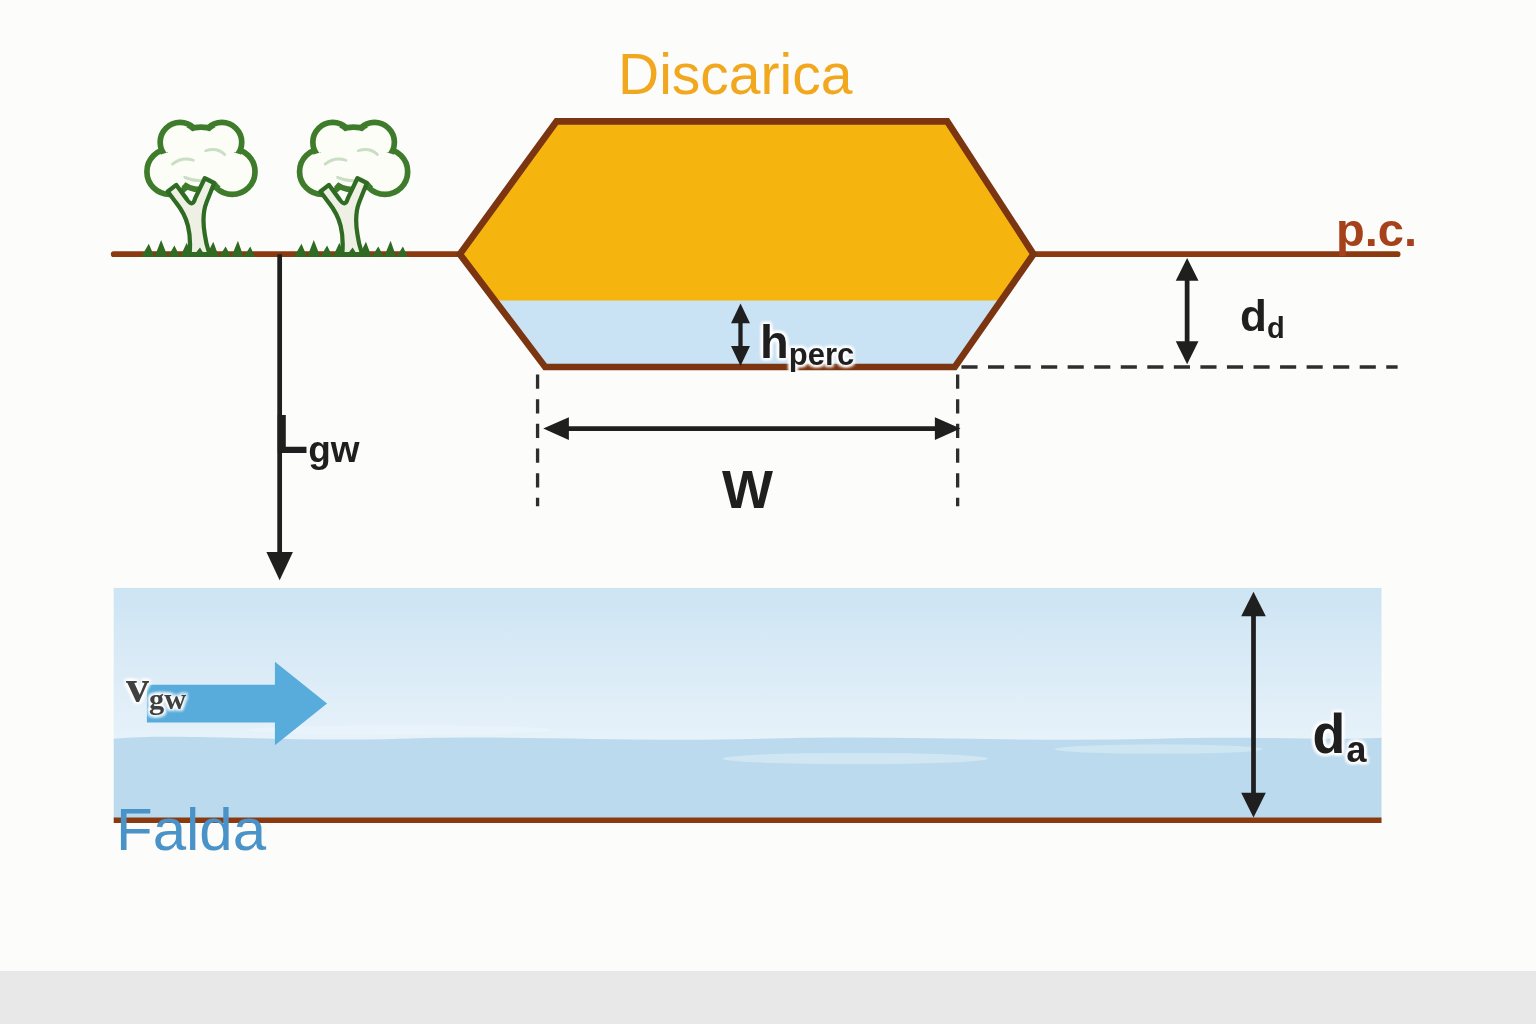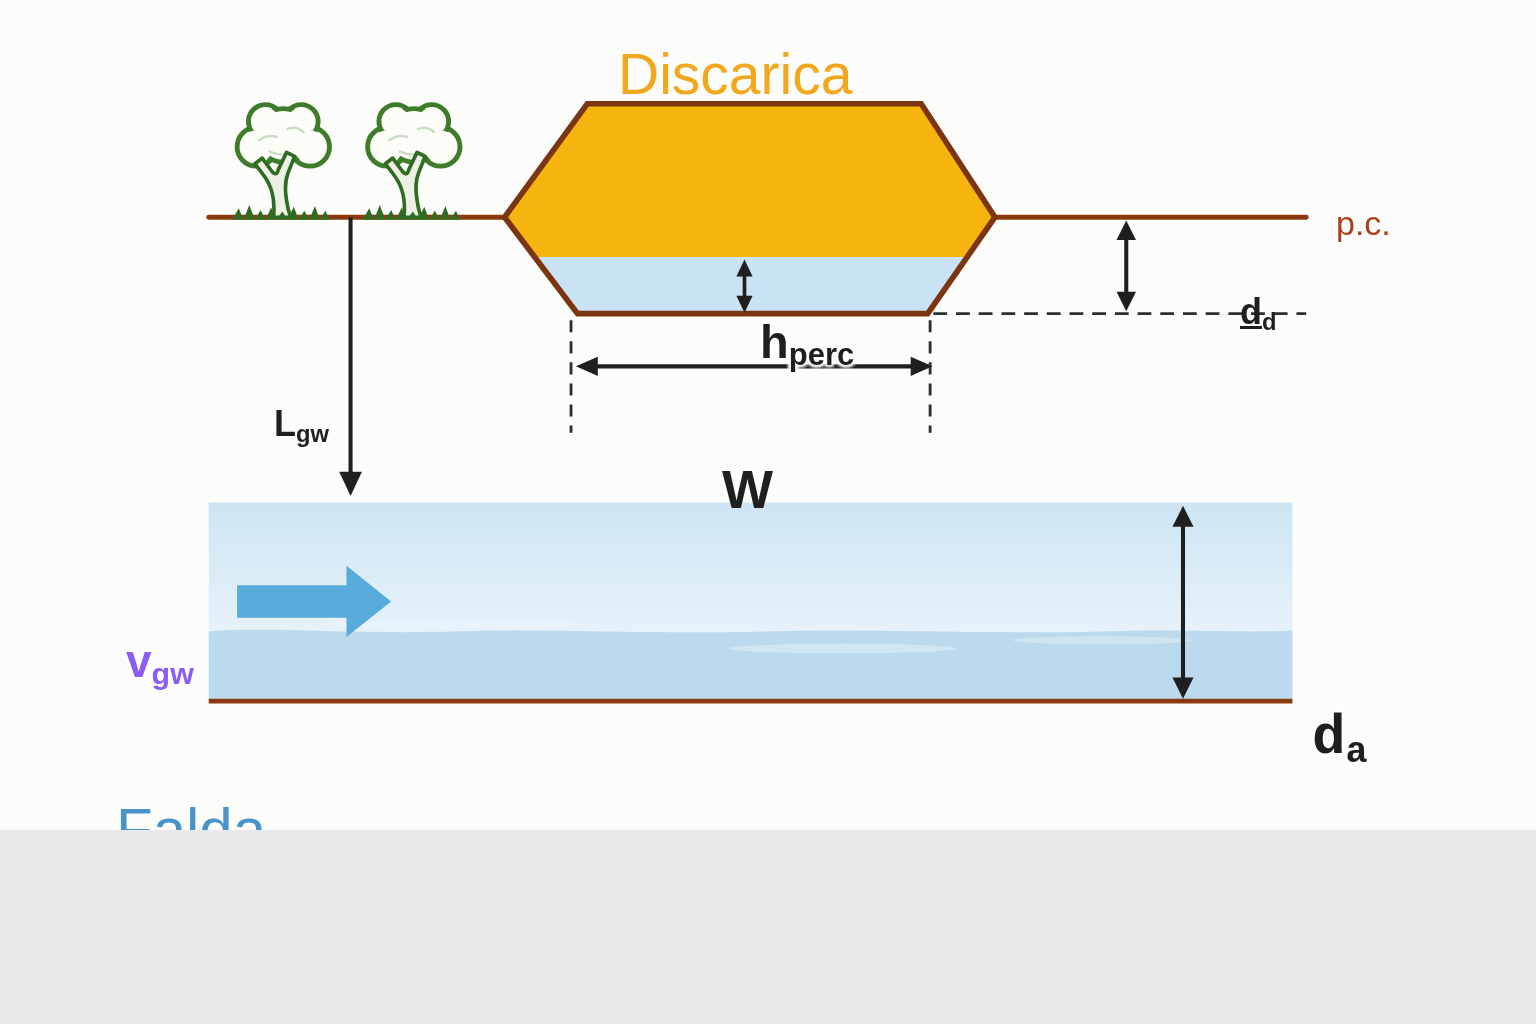--- a/index.html
+++ b/index.html
@@ -1,29 +1,29 @@
 <!DOCTYPE html>
 <html><head>
 <meta charset="utf-8">
 <style>
   html,body{margin:0;padding:0;background:#e8e8e8;}
   #stage{
-    position:relative;width:1536px;height:830px;overflow:hidden;
+    position:relative;width:1536px;height:971px;overflow:hidden;
     background:#FCFCFA;font-family:"Liberation Sans",sans-serif;
   }
   #shapes{position:absolute;left:0;top:0;width:100%;height:100%;}
   .lbl{position:absolute;line-height:1;white-space:nowrap;color:#1F1F1F;}
   .bold{font-weight:bold;text-align:center;}
   .lbl sub{font-size:0.66em;vertical-align:-0.24em;line-height:1;}
   .halo{text-shadow:0 0 4px #fff,0 0 5px #fff,2px 2px 3px #fff,-2px -2px 3px #fff,2px -2px 3px #fff,-2px 2px 3px #fff;}
   .t-title{font-size:57px;}
-  .t-pc{font-size:34px;}
-  .t-dd{font-size:36px;text-decoration:underline;}
+  .t-pc{font-size:47px;font-weight:bold;}
+  .t-dd{font-size:44px;}
   .t-hperc{font-size:47px;}
-  .t-lgw{font-size:36px;}
+  .t-lgw{font-size:56px;}
   .t-w{font-size:54px;}
   .t-vgw{font-size:46px;}
   .t-falda{font-size:60px;}
   .t-da{font-size:56px;font-family:Liberation Mono, monospace;}
 </style>
 </head>
 <body>
 
 <div id="stage">
 
@@ -138,21 +138,21 @@
   </div>
 
   <div class="lbl bold t-lgw" style="left:274px;top:406px;">
     <span>L</span><sub>gw</sub>
   </div>
 
   <div class="lbl bold t-w" style="left:722px;top:462px;">
     <span>W</span>
   </div>
 
-  <div class="lbl bold halo t-vgw" style="left:126px;top:638px;color:#8b5cf6;">
+  <div class="lbl bold halo t-vgw" style="left:126px;top:664px;color:#404040;font-family:Liberation Serif, serif;">
     <span>v</span><sub>gw</sub>
   </div>
 
   <div class="lbl t-falda" style="left:116px;top:800px;color:#4A93C9;">Falda</div>
 
   <div class="lbl bold halo t-da" style="left:1312px;top:710px;">
     <span>d</span><sub>a</sub>
   </div>
 
 </div>

